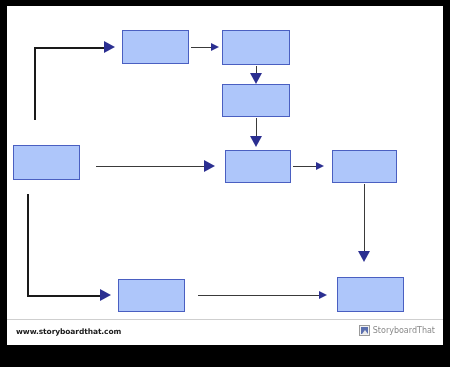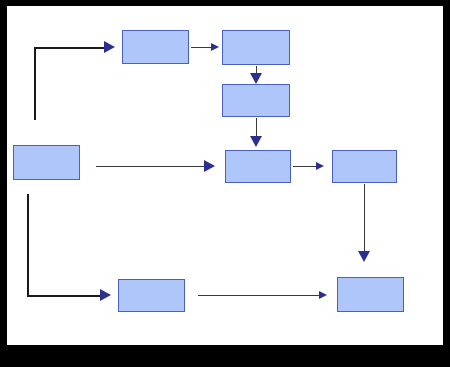--- a/index.html
+++ b/index.html
@@ -182,15 +182,22 @@
     <div class="ln-v" style="left:357px; top:178px; width:0; height:69px;"></div>
     <div class="ah-d" style="left:351px; top:245px;"></div>
 
     <div class="ln-v thick" style="left:20px; top:188px; height:102px;"></div>
     <div class="ln-h thick" style="left:20px; top:289px; width:74px;"></div>
     <div class="ah-r" style="left:93px; top:283px;"></div>
 
     <div class="ln-h" style="left:191px; top:289px; width:122px;"></div>
     <div class="ah-r small" style="left:312px; top:284.5px;"></div>
 
+    <div id="footer">
+      <div id="footer-url">www.storyboardthat.com</div>
+      <div id="footer-brand">
+        <div id="brand-mark"></div>
+        <div id="brand-text">StoryboardThat</div>
+      </div>
+    </div>
 
   </div>
 </div>
 
 </body></html>

